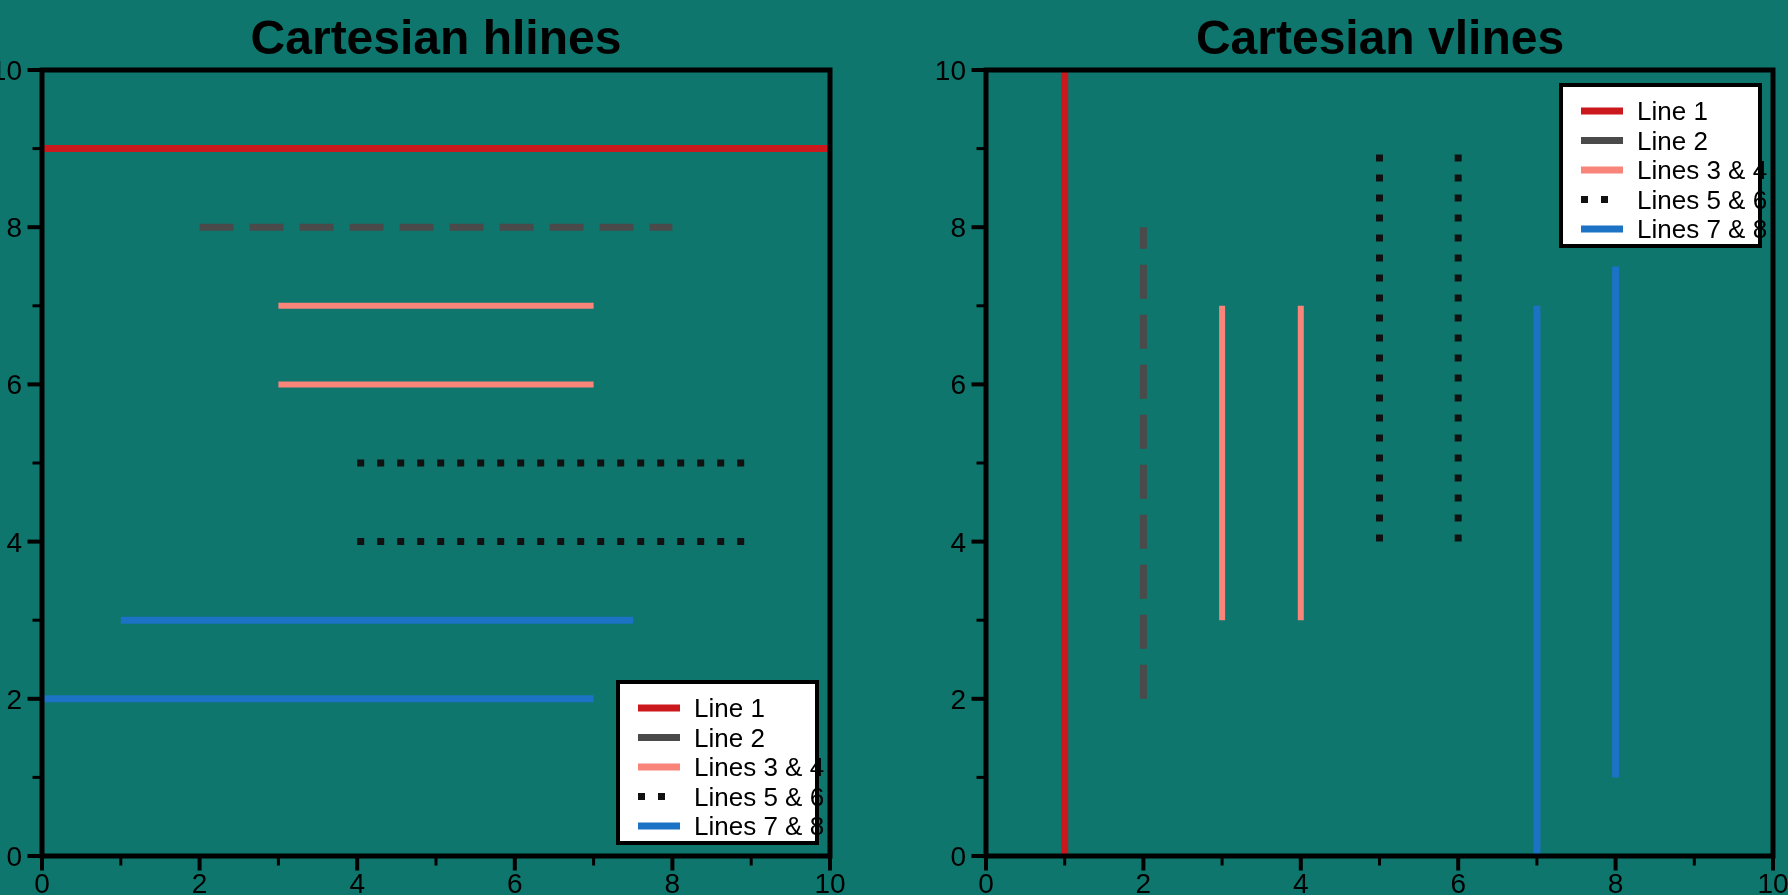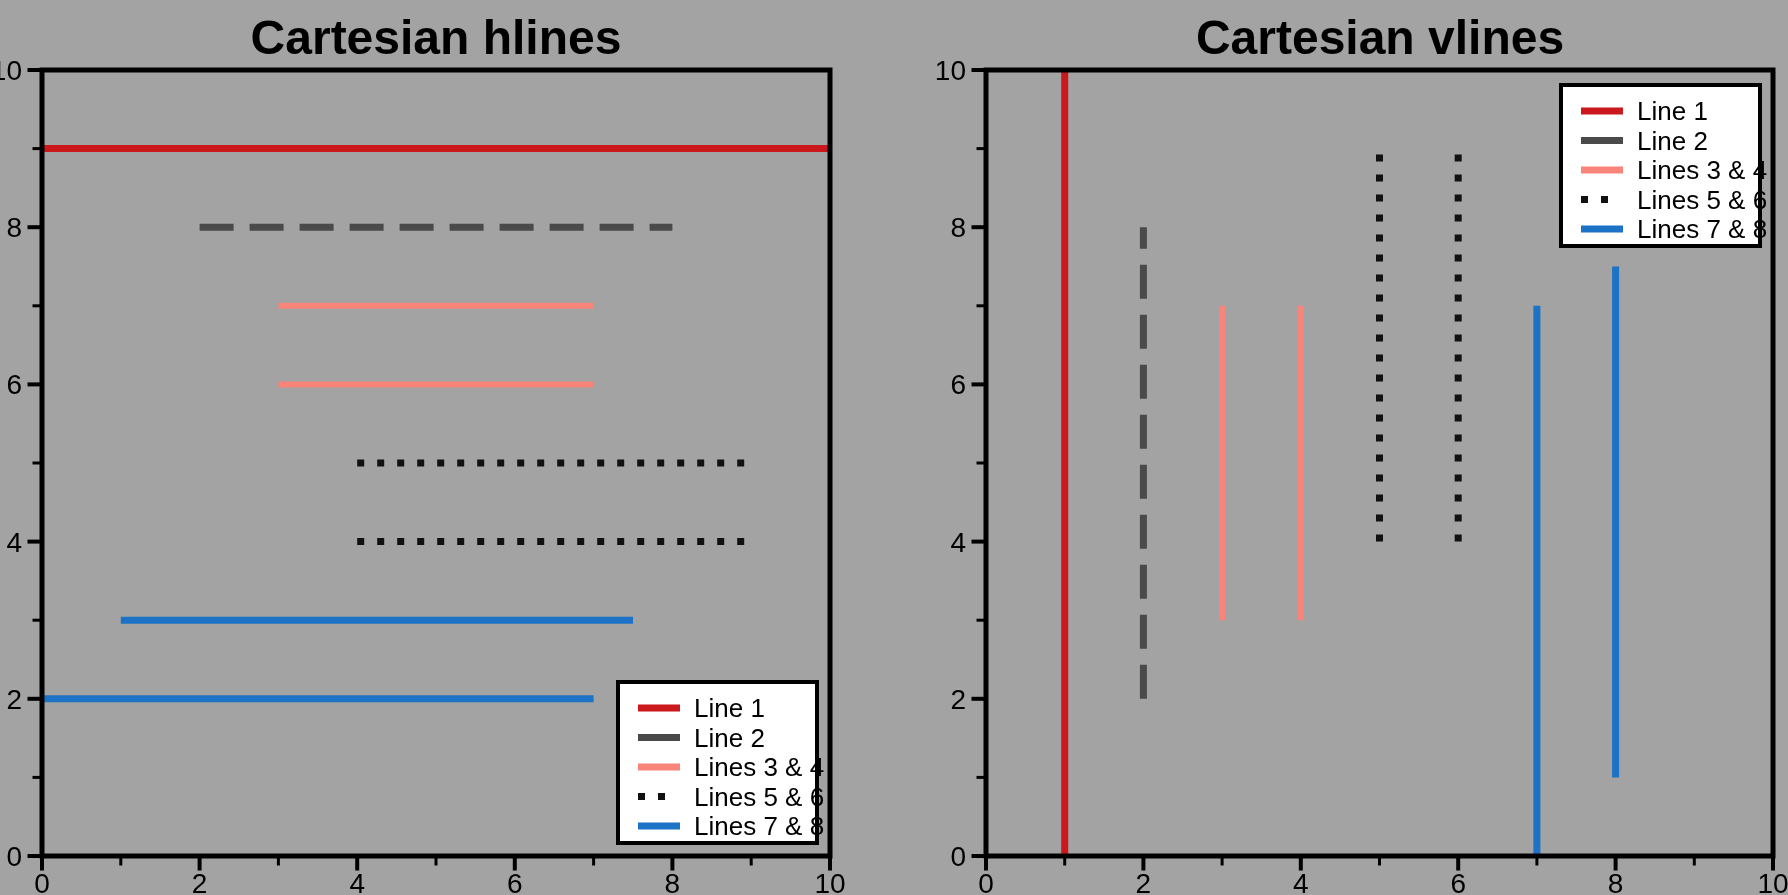--- a/index.html
+++ b/index.html
@@ -1,17 +1,17 @@
 <!DOCTYPE html>
 <html><head>
 <meta charset="utf-8">
 <style>
   html,body{margin:0;padding:0;background:#ffffff;}
   body{width:1788px;height:895px;overflow:hidden;font-family:"Liberation Sans",sans-serif;}
-  #figure{position:relative;width:1788px;height:895px;background:#a3a3a3;}
+  #figure{position:relative;width:1788px;height:895px;background:#0f766e;}
   svg{display:block;}
   .plot-title{font-family:"Liberation Sans",sans-serif;font-size:48px;font-weight:bold;fill:#000000;}
   .tick-label{font-family:"Liberation Sans",sans-serif;font-size:28px;fill:#000000;}
   .legend-label{font-family:"Liberation Sans",sans-serif;font-size:26px;fill:#000000;}
 </style>
 </head>
 <body>
 
 <div id="figure">
   <svg width="1788" height="895" viewBox="0 0 1788 895">

